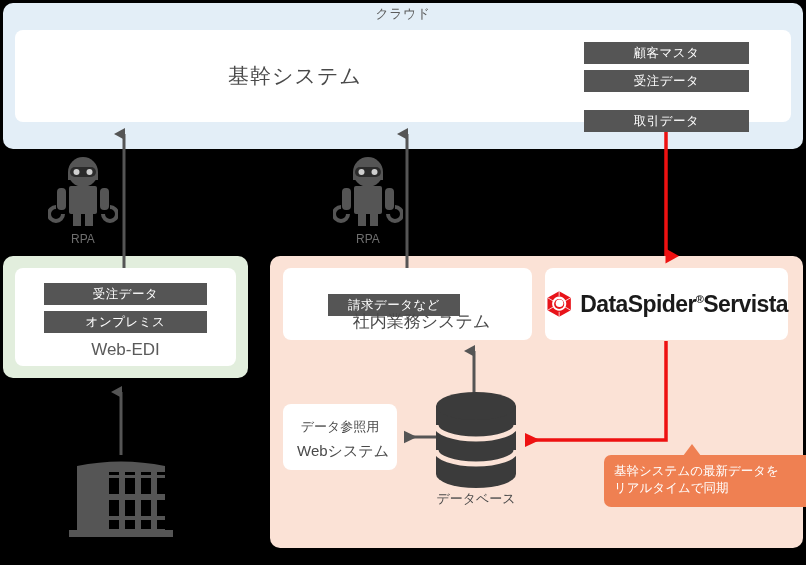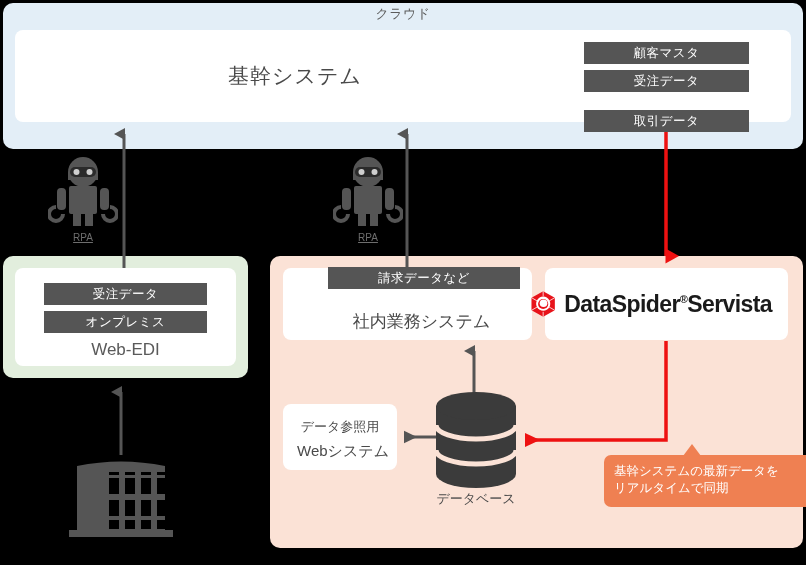--- a/index.html
+++ b/index.html
@@ -70,21 +70,21 @@
     text-align:center;line-height:22px;height:22px;
     letter-spacing:.5px;
   }
 
   
   .db-label{
     left:400px;top:490px;width:152px;text-align:center;
     font-size:13px;color:#4a4a4a;
   }
   .rpa-label{
-    font-size:10px;color:#6e6e6e;text-align:center;width:60px;text-decoration:underline;
+    font-size:12px;color:#6e6e6e;text-align:center;width:60px;
   }
   .torihiki-label{
     left:60px;top:541px;width:120px;text-align:center;
     font-size:13px;color:#6e6e6e;margin-top:42px;
   }
 
   
   .callout{
     left:604px;top:455px;width:224px;height:52px;
     background:#ef8052;border-radius:7px;color:#fff;
@@ -92,21 +92,21 @@
   }
   .callout-tri{
     left:683px;top:444px;width:0;height:0;
     border-left:9px solid transparent;
     border-right:9px solid transparent;
     border-bottom:12px solid #ef8052;
   }
 
   
   .ds-wrap{
-    left:529px;top:268px;width:243px;height:72px;
+    left:545px;top:268px;width:243px;height:72px;
     display:flex;align-items:center;justify-content:center;gap:7px;
   }
   .ds-text{
     font-family:"Liberation Sans","DejaVu Sans",sans-serif;
     font-weight:bold;font-size:23px;color:#1a1a1a;
     letter-spacing:-.6px;white-space:nowrap;
   }
   .ds-reg{font-size:11px;vertical-align:super;font-weight:bold;}
 
   svg{display:block;}
@@ -194,21 +194,21 @@
     <rect x="37" y="58" width="8" height="12" fill="#555"></rect>
   </svg>
   <div class="abs rpa-label" style="left:338px;top:232px;">RPA</div>
 
   <div class="abs card card-webedi"></div>
   <div class="abs chip" style="left:44px;top:283px;width:163px;">受注データ</div>
   <div class="abs chip" style="left:44px;top:311px;width:163px;">オンプレミス</div>
   <div class="abs card-webedi-title">Web-EDI</div>
 
   <div class="abs card card-naibu"></div>
-  <div class="abs chip" style="left:328px;top:267px;width:192px;">請求データなど</div>
+  <div class="abs chip" style="left:328px;top:294px;width:132px;">請求データなど</div>
   <div class="abs card-naibu-title">社内業務システム</div>
 
   <div class="abs card card-ds"></div>
   <div class="abs ds-wrap">
     <svg width="40" height="40" viewBox="0 0 40 40">
       <polygon points="20,2 36.5,11 36.5,29 20,38 3.5,29 3.5,11" fill="#e8131a"></polygon>
       <path d="M20 9.5 a10 10 0 1 0 0.1 0 Z" fill="#fff"></path>
       <circle cx="20" cy="20" r="7.2" fill="#e8131a"></circle>
       <circle cx="20.5" cy="19" r="5.4" fill="#fff"></circle>
       <g stroke="#fff" stroke-width="1.1">

